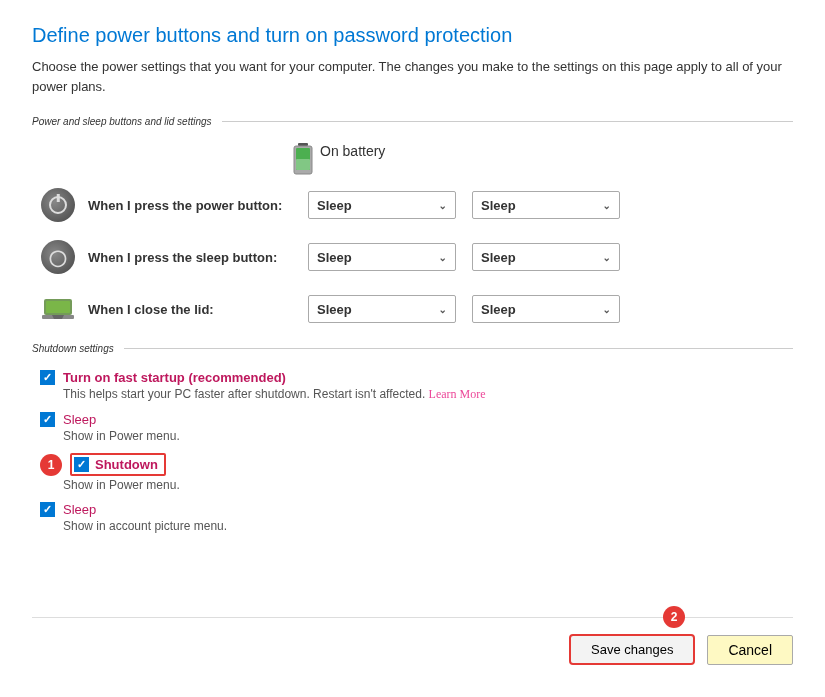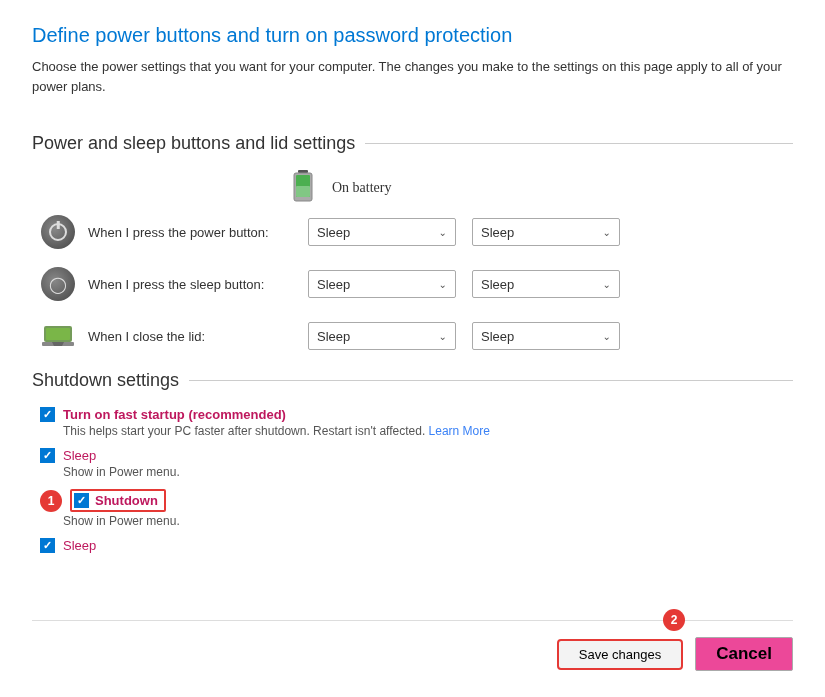--- a/index.html
+++ b/index.html
@@ -7,81 +7,81 @@
       font-family: 'Segoe UI', Arial, sans-serif;
       font-size: 14px;
       background: #fff;
       color: #000;
       width: 825px;
       height: 697px;
       overflow: hidden;
     }
 
     .page {
-      padding: 24px 32px 10px 32px;
+      padding: 24px 32px 16px 32px;
       display: flex;
       flex-direction: column;
       height: 100%;
     }
 
     .page-title {
       color: #0078d4;
       font-size: 20px;
       font-weight: 400;
       margin-bottom: 10px;
     }
 
     .page-description {
       color: #333;
       font-size: 13px;
-      margin-bottom: 37px;
+      margin-bottom: 20px;
       line-height: 1.5;
     }
 
     .section-label {
-      font-size: 18px;
+      font-size: 10px;
       color: #333;
       display: flex;
       align-items: center;
       margin-bottom: 16px;
+      font-style: italic;
     }
 
     .section-label::after {
       content: '';
       flex: 1;
       height: 1px;
       background: #ccc;
       margin-left: 10px;
     }
 
     .columns-header {
       display: flex;
       align-items: center;
       margin-left: 260px;
       margin-bottom: 8px;
     }
 
     .col-header {
       display: flex;
-      align-items: center;
-      gap: 18px;
+      gap: 6px;
       width: 180px;
-      font-family: Liberation Serif, serif;
     }
 
     .col-header-text {
       font-size: 14px;
       color: #333;
     }
 
     .settings-row {
       display: flex;
       align-items: center;
       margin-bottom: 16px;
       padding-left: 8px;
+      font-weight: bold;
     }
 
     .row-icon {
       width: 36px;
       height: 36px;
       display: flex;
       align-items: center;
       justify-content: center;
       margin-right: 12px;
     }
@@ -211,23 +211,24 @@
     }
 
     .checkbox-sublabel {
       font-size: 12px;
       color: #555;
       padding-left: 23px;
       margin-top: 1px;
     }
 
     .learn-more {
-      color: #3b82f6;
+      color: #ec4899;
       text-decoration: none;
       font-size: 12px;
+      font-family: Liberation Serif, serif;
     }
 
     .hibernate-row {
       display: flex;
       align-items: center;
       gap: 8px;
       margin-bottom: 2px;
     }
 
     .hibernate-highlight-box {
@@ -285,27 +286,26 @@
       background: #f3f3f3;
       padding: 6px 20px;
       font-size: 13px;
       cursor: pointer;
       color: #000;
       border-radius: 4px;
     }
 
     .cancel-btn {
       border: 1px solid #aaa;
-      background: #ec4899;
+      background: #fef9c3;
       padding: 6px 20px;
-      font-size: 17px;
+      font-size: 14px;
       cursor: pointer;
       color: #000;
       border-radius: 2px;
-      font-weight: bold;
     }
 
     
     .battery-svg {
       display: inline-block;
     }
 
     .rocket-svg {
       display: inline-block;
     }
@@ -437,20 +437,21 @@
       <div class="checkbox-sublabel">Show in Power menu.</div>
     </div>
 
     <div class="shutdown-item">
       <div class="checkbox-row">
         <div class="checkbox">
           <span class="checkbox-checkmark">✓</span>
         </div>
         <span class="checkbox-label">Sleep</span>
       </div>
+      <div class="checkbox-sublabel">Show in account picture menu.</div>
     </div>
   </div>
 
   <div class="footer">
     <div class="annotation-circle-2">2</div>
     <button class="save-btn">Save changes</button>
     <button class="cancel-btn">Cancel</button>
   </div>
 
 </div>

